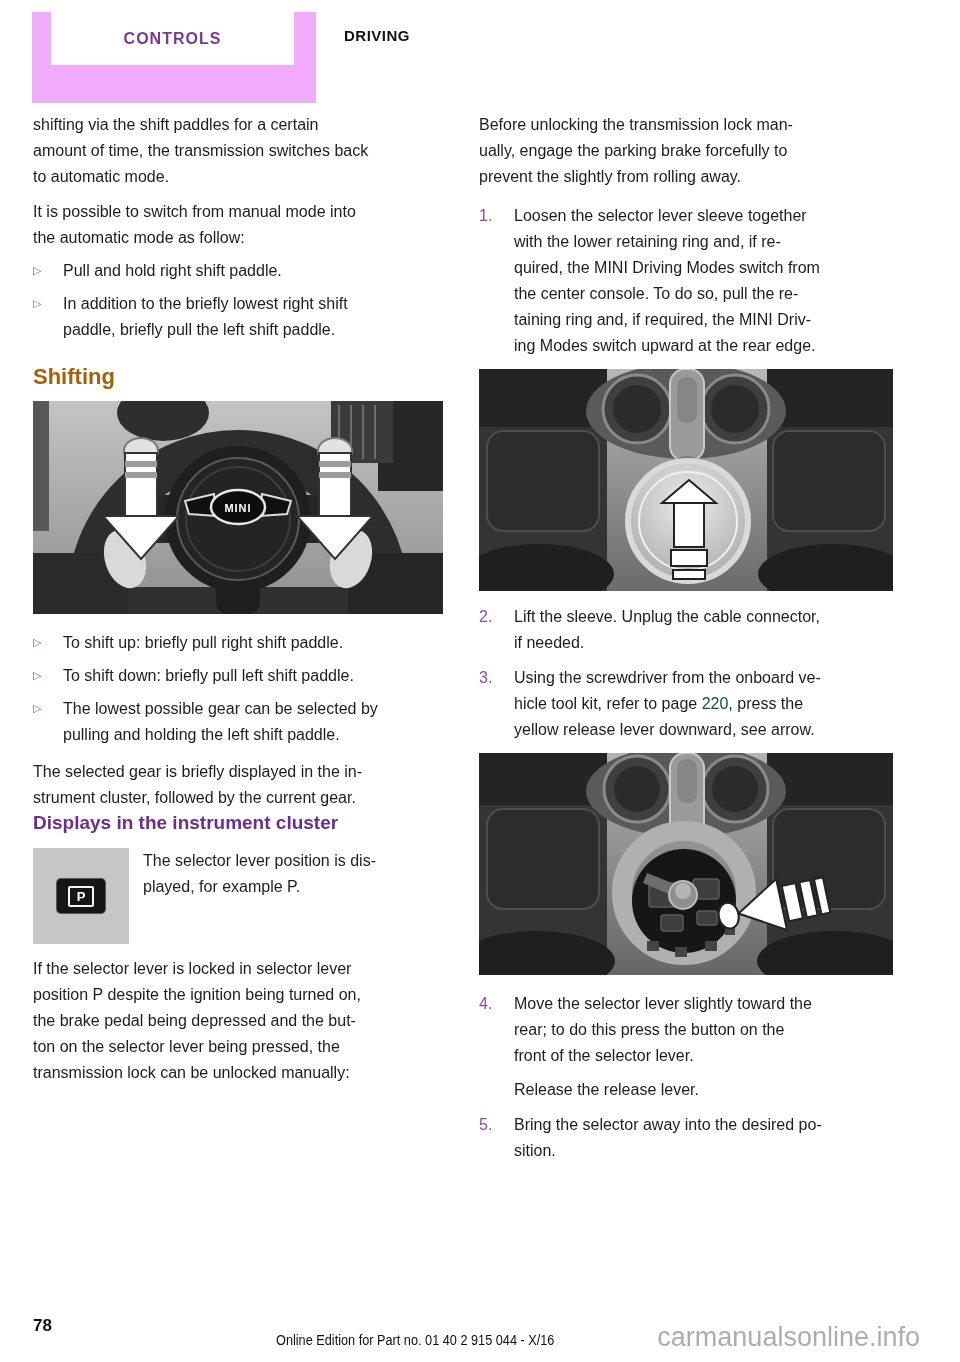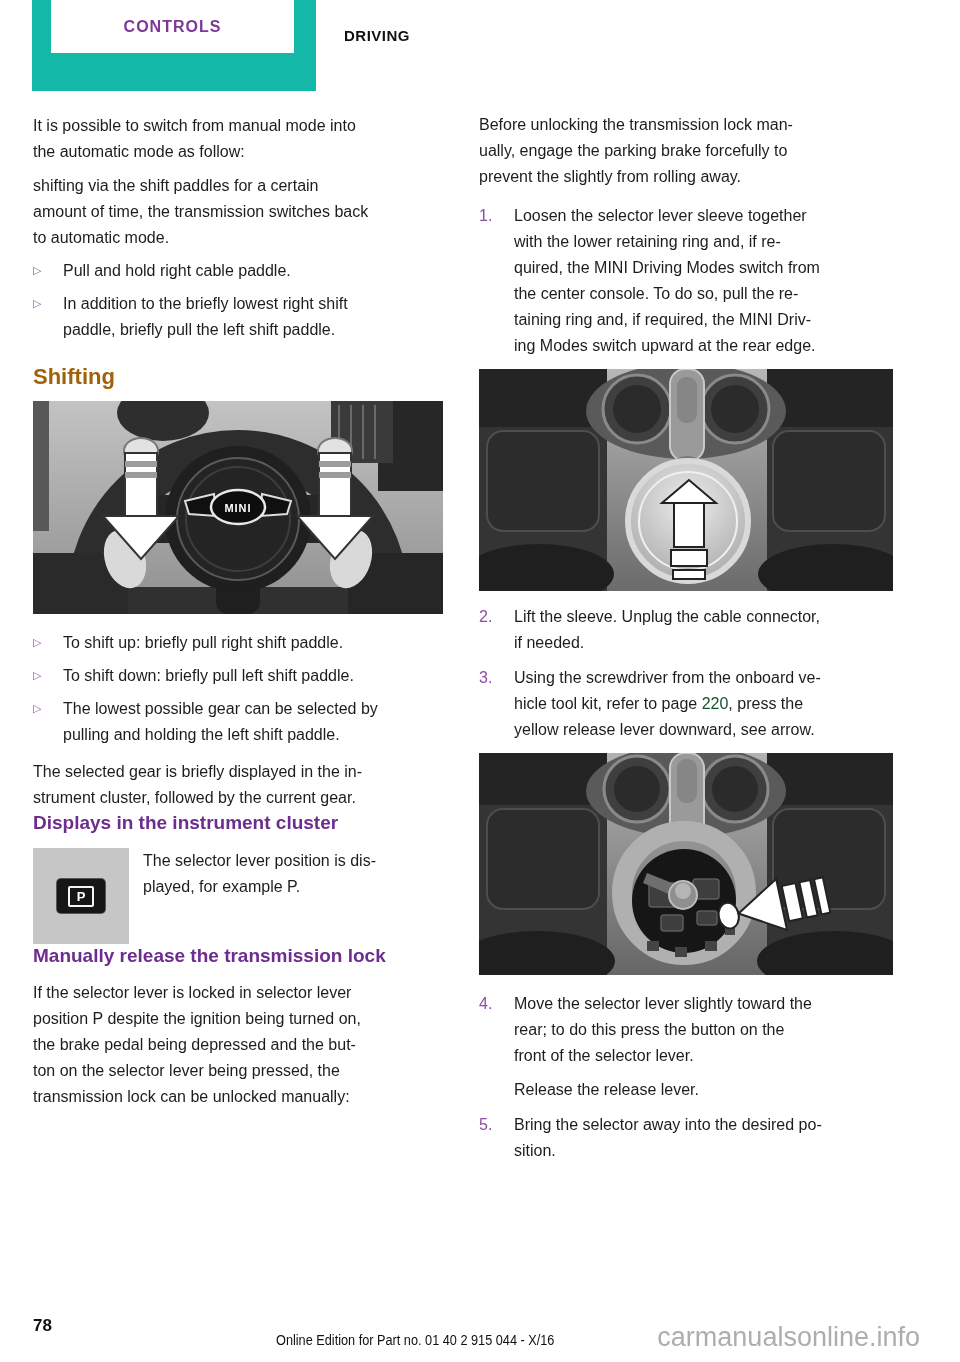--- a/index.html
+++ b/index.html
@@ -1,20 +1,20 @@
 <!DOCTYPE html>
 <html><head>
 <meta charset="utf-8">
 <style>
   html,body{margin:0;padding:0;background:#ffffff;}
   #page{position:relative;width:960px;height:1362px;background:#fff;overflow:hidden;
         font-family:"Liberation Sans",sans-serif;color:#1d1d1f;}
 
   
-  .chapter-tab{position:absolute;left:32px;top:0;width:284px;height:91px;background:#14b8a6;}
+  .chapter-tab{position:absolute;left:32px;top:12px;width:284px;height:91px;background:#f0abfc;}
   .chapter-tab .inner{position:absolute;left:19px;top:0;right:22px;height:53px;background:#fff;
         display:flex;align-items:center;justify-content:center;}
   .chapter-tab .inner span{color:#7d3794;font-weight:bold;font-size:16px;letter-spacing:1px;}
   .section-label{position:absolute;left:344px;top:27px;font-size:15px;font-weight:bold;
         letter-spacing:.5px;color:#111;}
 
   
   .col{position:absolute;top:104px;font-size:16px;line-height:26px;}
   .col-left{left:33px;width:412px;}
   .col-right{left:479px;width:414px;}
@@ -62,29 +62,29 @@
 
   <div class="chapter-tab">
     <div class="inner">
       <span>CONTROLS</span>
     </div>
   </div>
   <div class="section-label">DRIVING</div>
 
   <div class="col col-left">
 
-    <p class="body-p mt9">It is possible to switch from manual mode into
-the automatic mode as follow:</p>
     <p class="body-p mt8">shifting via the shift paddles for a certain
 amount of time, the transmission switches back
 to automatic mode.</p>
+    <p class="body-p mt9">It is possible to switch from manual mode into
+the automatic mode as follow:</p>
 
     <div class="bullet-row">
       <span class="tri">▷</span>
-      <span class="btxt">Pull and hold right cable paddle.</span>
+      <span class="btxt">Pull and hold right shift paddle.</span>
     </div>
     <div class="bullet-row">
       <span class="tri">▷</span>
       <span class="btxt">In addition to the briefly lowest right shift
 paddle, briefly pull the left shift paddle.</span>
     </div>
 
     <h3 class="sub">Shifting</h3>
 
     <svg class="figure" width="410" height="213" viewBox="0 0 410 213">
@@ -173,21 +173,20 @@
     <div class="pdisplay">
       <div class="tile">
         <div class="screen">
           <span class="pbox">P</span>
         </div>
       </div>
       <div class="ptxt">The selector lever position is dis-
 played, for example P.</div>
     </div>
 
-    <h4 class="sec mt42">Manually release the transmission lock</h4>
 
     <p class="body-p mt12">If the selector lever is locked in selector lever
 position P despite the ignition being turned on,
 the brake pedal being depressed and the but-
 ton on the selector lever being pressed, the
 transmission lock can be unlocked manually:</p>
   </div>
 
   <div class="col col-right">
 

